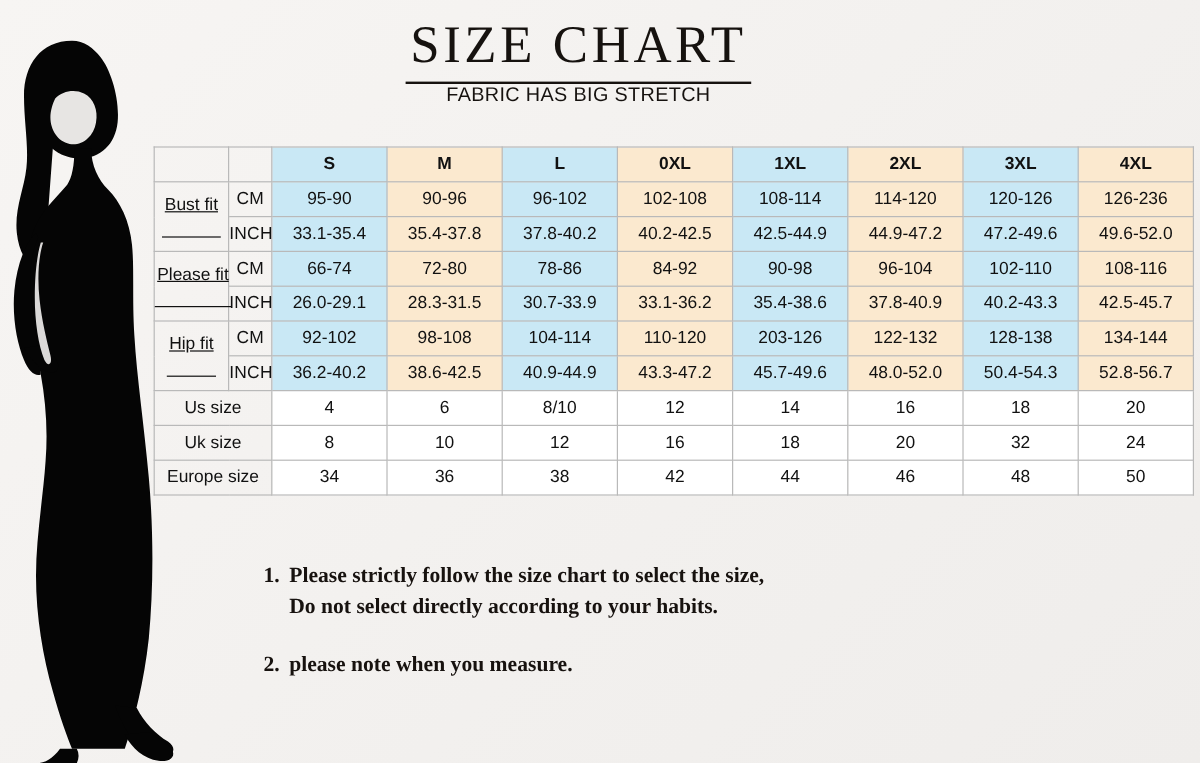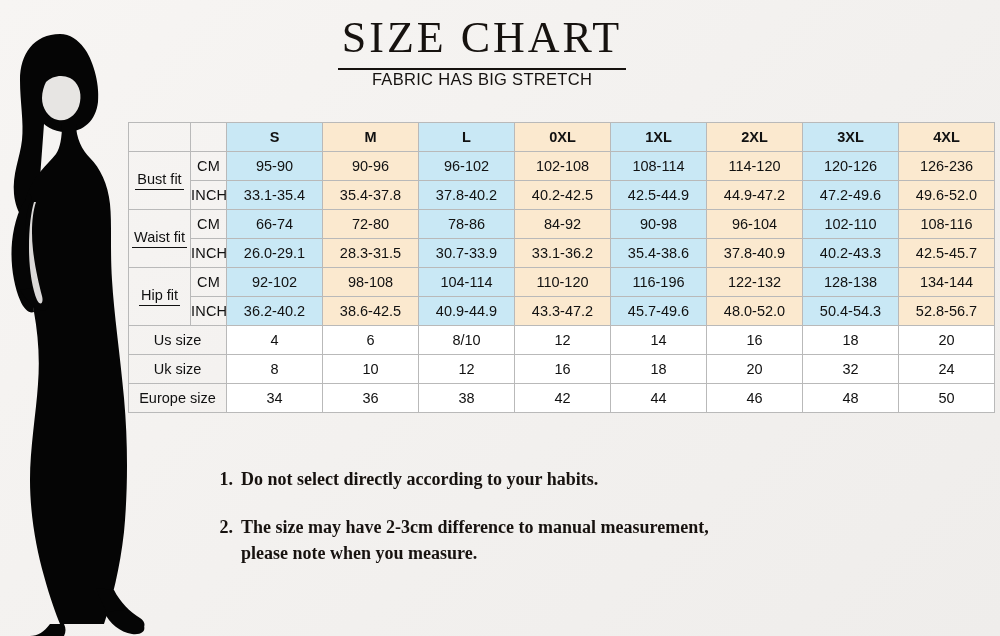--- a/index.html
+++ b/index.html
@@ -100,22 +100,23 @@
   td.rowlabel {
     font-family: "Liberation Serif", serif;
     font-size: 15px;
     text-align: right;
     padding-right: 8px;
     position: relative;
   }
   td.rowlabel span.lab {
     display: inline-block;
     border-bottom: 1px solid #111;
-    padding: 0 2px 1px 2px;
+    padding: 0 2px 18px 2px;
     line-height: 1.1;
+    text-decoration: underline;
   }
   td.smalllabel {
     border: none;
     background: transparent;
     font-size: 11.5px;
     color: #111;
     text-align: right;
     padding-right: 6px;
     white-space: nowrap;
   }
@@ -242,21 +243,21 @@
           <td class="bg-cream">35.4-37.8</td>
           <td class="bg-blue">37.8-40.2</td>
           <td class="bg-cream">40.2-42.5</td>
           <td class="bg-blue">42.5-44.9</td>
           <td class="bg-cream">44.9-47.2</td>
           <td class="bg-blue">47.2-49.6</td>
           <td class="bg-cream">49.6-52.0</td>
         </tr>
 
         <tr>
-          <td class="rowlabel" rowspan="2"><span class="lab">Waist fit</span></td>
+          <td class="rowlabel" rowspan="2"><span class="lab">Please fit</span></td>
           <td class="unit">CM</td>
           <td class="bg-blue">66-74</td>
           <td class="bg-cream">72-80</td>
           <td class="bg-blue">78-86</td>
           <td class="bg-cream">84-92</td>
           <td class="bg-blue">90-98</td>
           <td class="bg-cream">96-104</td>
           <td class="bg-blue">102-110</td>
           <td class="bg-cream">108-116</td>
         </tr>
@@ -273,21 +274,21 @@
           <td class="bg-cream">42.5-45.7</td>
         </tr>
 
         <tr>
           <td class="rowlabel" rowspan="2"><span class="lab">Hip fit</span></td>
           <td class="unit">CM</td>
           <td class="bg-blue">92-102</td>
           <td class="bg-cream">98-108</td>
           <td class="bg-blue">104-114</td>
           <td class="bg-cream">110-120</td>
-          <td class="bg-blue">116-196</td>
+          <td class="bg-blue">203-126</td>
           <td class="bg-cream">122-132</td>
           <td class="bg-blue">128-138</td>
           <td class="bg-cream">134-144</td>
         </tr>
 
         <tr>
           <td class="unit">INCH</td>
           <td class="bg-blue">36.2-40.2</td>
           <td class="bg-cream">38.6-42.5</td>
           <td class="bg-blue">40.9-44.9</td>
@@ -334,25 +335,25 @@
           <td class="bg-white">50</td>
         </tr>
       </tbody>
     </table>
   </div>
 
   <div class="notes">
     <div class="note">
       <div class="note-num">1.</div>
       <div class="note-body">
+        <span class="l1">Please strictly follow the size chart to select the size,</span>
         <span class="l2">Do not select directly according to your habits.</span>
       </div>
     </div>
     <div class="note">
       <div class="note-num">2.</div>
       <div class="note-body">
-        <span class="l1">The size may have 2-3cm difference  to manual measurement,</span>
         <span class="l2">please note when you measure.</span>
       </div>
     </div>
   </div>
 
 </div>
 
 </body></html>

